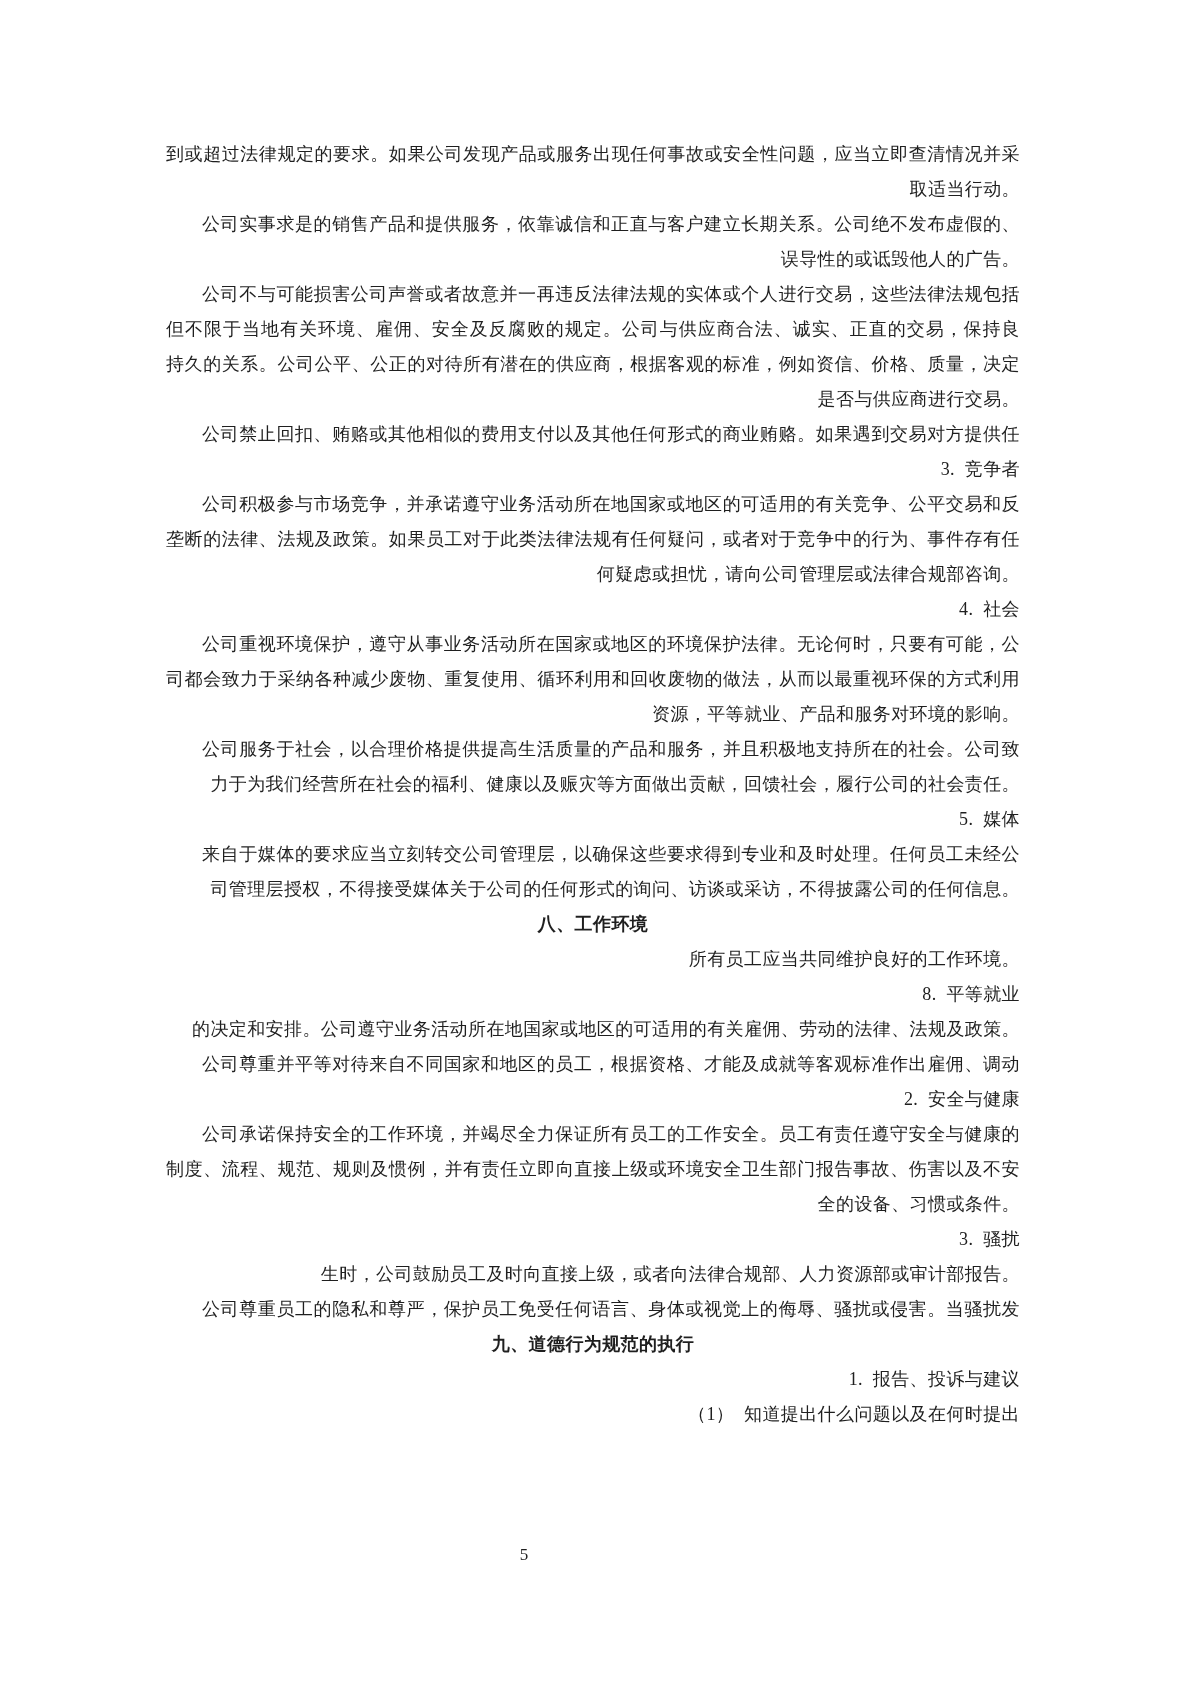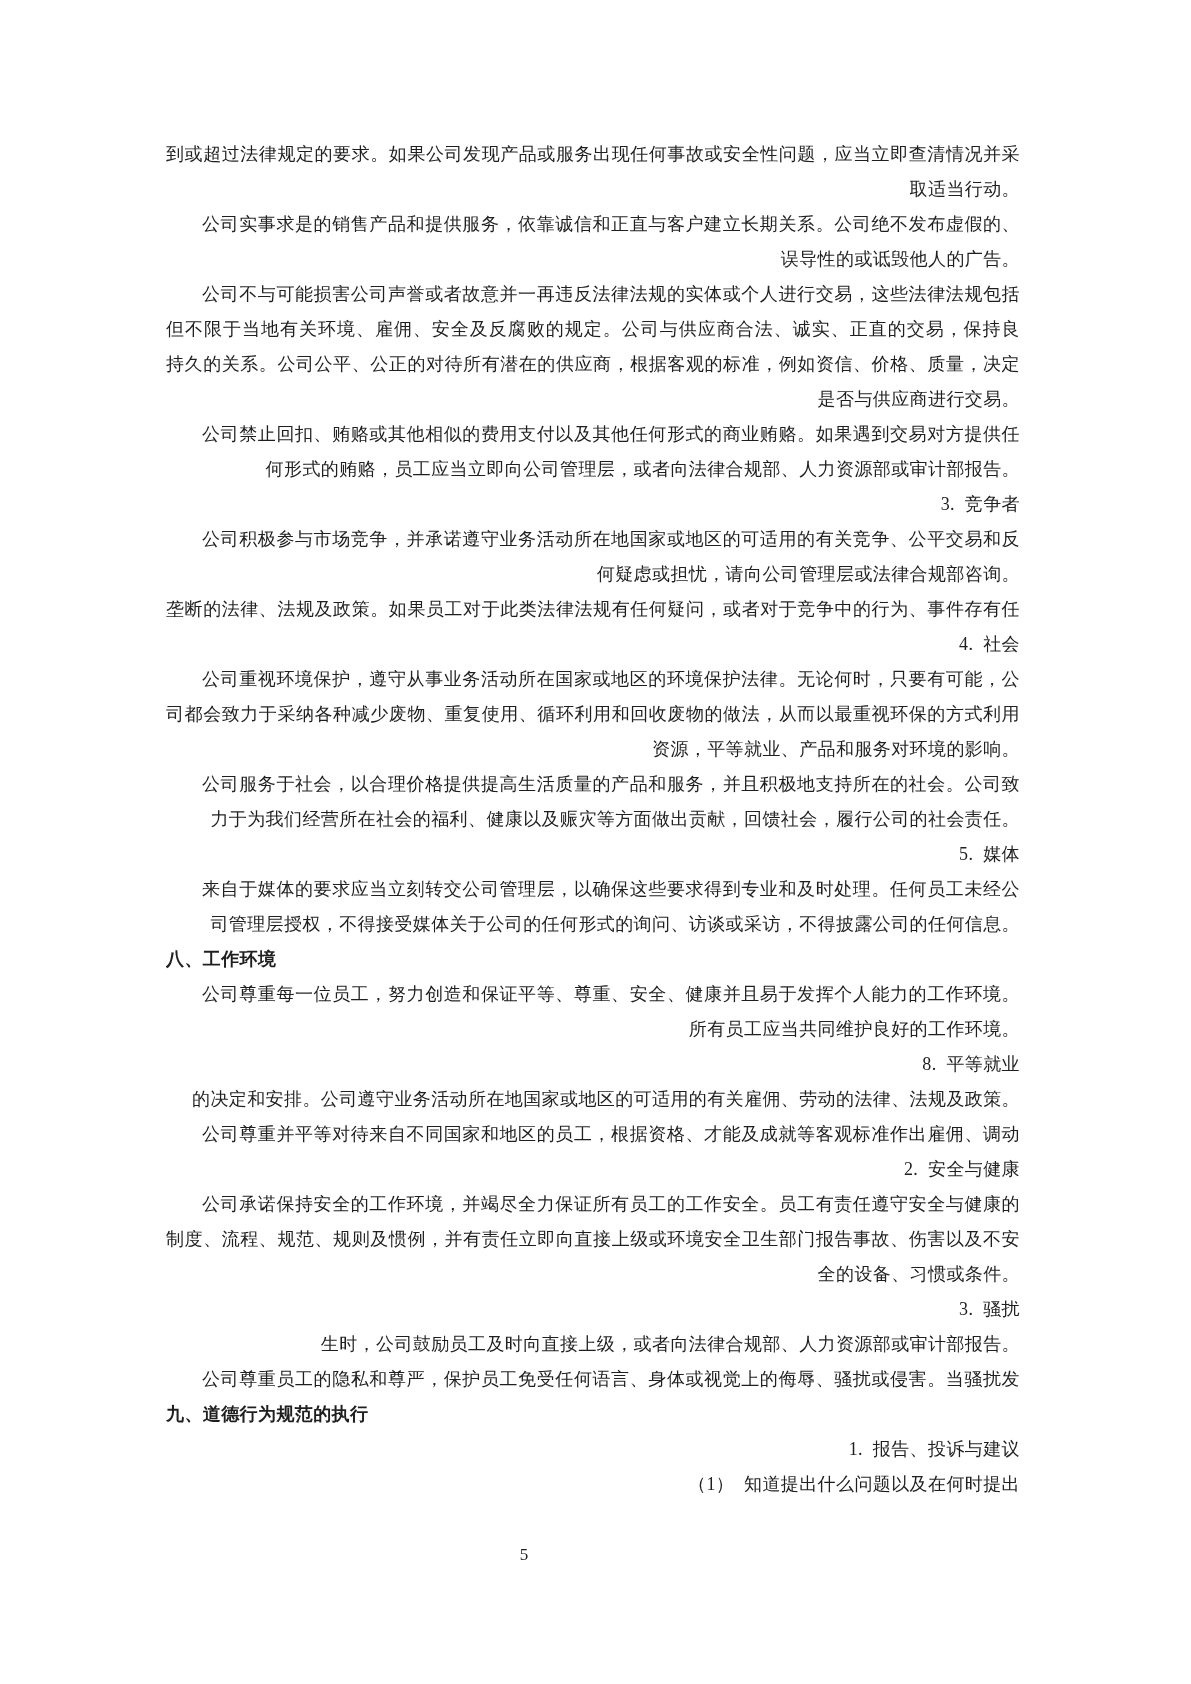--- a/index.html
+++ b/index.html
@@ -22,21 +22,21 @@
     top: 137px;
     width: 854px;
   }
   .line {
     font-size: 18px;
     line-height: 35px;
     height: 35px;
     letter-spacing: 0.4px;
     white-space: pre-wrap;
     overflow: hidden;
-    text-align: left;
+    text-align: center;
   }
   .line-justify,
   .line-justify-indent {
     text-align: justify;
     text-align-last: justify;
   }
   .line-justify-indent {
     text-indent: 2em;
   }
   .line-heading {
@@ -63,36 +63,34 @@
 
   <div class="line line-justify">到或超过法律规定的要求。如果公司发现产品或服务出现任何事故或安全性问题，应当立即查清情况并采</div>
       <div class="line line-plain">取适当行动。</div>
       <div class="line line-justify-indent">公司实事求是的销售产品和提供服务，依靠诚信和正直与客户建立长期关系。公司绝不发布虚假的、</div>
       <div class="line line-plain">误导性的或诋毁他人的广告。</div>
       <div class="line line-justify-indent">公司不与可能损害公司声誉或者故意并一再违反法律法规的实体或个人进行交易，这些法律法规包括</div>
       <div class="line line-justify">但不限于当地有关环境、雇佣、安全及反腐败的规定。公司与供应商合法、诚实、正直的交易，保持良好、</div>
       <div class="line line-justify">持久的关系。公司公平、公正的对待所有潜在的供应商，根据客观的标准，例如资信、价格、质量，决定</div>
       <div class="line line-plain">是否与供应商进行交易。</div>
       <div class="line line-justify-indent">公司禁止回扣、贿赂或其他相似的费用支付以及其他任何形式的商业贿赂。如果遇到交易对方提供任</div>
-      <div class="line line-plain">何形式的贿赂，员工应当立即向公司管理层，或者向法律合规部、人力资源部或审计部报告。</div>
       <div class="line line-item">3.  竞争者</div>
       <div class="line line-justify-indent">公司积极参与市场竞争，并承诺遵守业务活动所在地国家或地区的可适用的有关竞争、公平交易和反</div>
+      <div class="line line-justify">垄断的法律、法规及政策。如果员工对于此类法律法规有任何疑问，或者对于竞争中的行为、事件存有任</div>
       <div class="line line-plain">何疑虑或担忧，请向公司管理层或法律合规部咨询。</div>
-      <div class="line line-justify">垄断的法律、法规及政策。如果员工对于此类法律法规有任何疑问，或者对于竞争中的行为、事件存有任</div>
       <div class="line line-item">4.  社会</div>
       <div class="line line-justify-indent">公司重视环境保护，遵守从事业务活动所在国家或地区的环境保护法律。无论何时，只要有可能，公</div>
       <div class="line line-justify">司都会致力于采纳各种减少废物、重复使用、循环利用和回收废物的做法，从而以最重视环保的方式利用</div>
       <div class="line line-plain">资源，平等就业、产品和服务对环境的影响。</div>
       <div class="line line-justify-indent">公司服务于社会，以合理价格提供提高生活质量的产品和服务，并且积极地支持所在的社会。公司致</div>
       <div class="line line-plain">力于为我们经营所在社会的福利、健康以及赈灾等方面做出贡献，回馈社会，履行公司的社会责任。</div>
       <div class="line line-item">5.  媒体</div>
       <div class="line line-justify-indent">来自于媒体的要求应当立刻转交公司管理层，以确保这些要求得到专业和及时处理。任何员工未经公</div>
       <div class="line line-plain">司管理层授权，不得接受媒体关于公司的任何形式的询问、访谈或采访，不得披露公司的任何信息。</div>
       <div class="line line-heading">八、工作环境</div>
-      <div class="line line-justify-indent">公司尊重每一位员工，努力创造和保证平等、尊重、安全、健康并且易于发挥个人能力的工作环境。</div>
       <div class="line line-plain">所有员工应当共同维护良好的工作环境。</div>
       <div class="line line-item">8.  平等就业</div>
       <div class="line line-plain">的决定和安排。公司遵守业务活动所在地国家或地区的可适用的有关雇佣、劳动的法律、法规及政策。</div>
       <div class="line line-justify-indent">公司尊重并平等对待来自不同国家和地区的员工，根据资格、才能及成就等客观标准作出雇佣、调动</div>
       <div class="line line-item">2.  安全与健康</div>
       <div class="line line-justify-indent">公司承诺保持安全的工作环境，并竭尽全力保证所有员工的工作安全。员工有责任遵守安全与健康的</div>
       <div class="line line-justify">制度、流程、规范、规则及惯例，并有责任立即向直接上级或环境安全卫生部门报告事故、伤害以及不安</div>
       <div class="line line-plain">全的设备、习惯或条件。</div>
       <div class="line line-item">3.  骚扰</div>
       <div class="line line-plain">生时，公司鼓励员工及时向直接上级，或者向法律合规部、人力资源部或审计部报告。</div>

